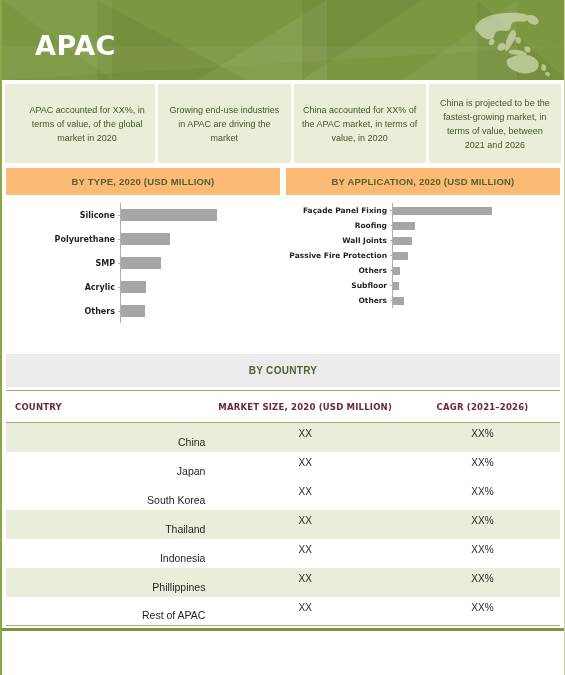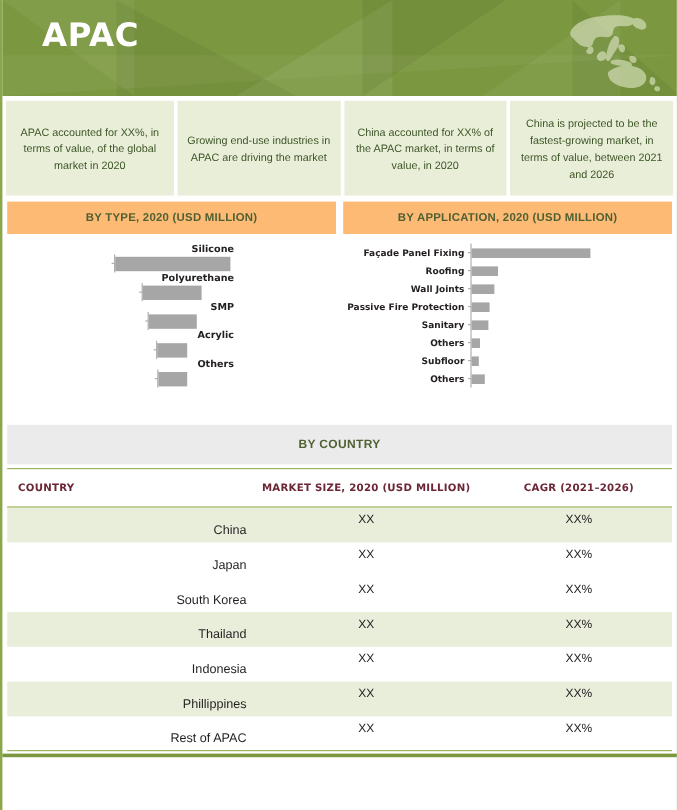--- a/index.html
+++ b/index.html
@@ -47,21 +47,21 @@
         left: 400px; top: 0; background: none !important; }
   .f6 { width: 0; height: 0; border-style: solid;
         border-width: 80px 0 0 90px; border-color: transparent transparent transparent rgba(0,0,0,.05);
         left: 475px; top: 0; background: none !important; }
   .f7 { width: 0; height: 0; border-style: solid;
         border-width: 34px 565px 0 0; border-color: rgba(255,255,255,.045) transparent transparent transparent;
         left: 0; top: 46px; background: none !important; }
 
   .banner-title {
     position: absolute;
-    left: 33px; top: 14px;
+    left: 33px; top: 30px;
     font-size: 27px;
     font-weight: bold;
     color: #ffffff;
     letter-spacing: 0.5px;
     font-family: "DejaVu Sans", sans-serif;
     z-index: 4;
   }
   .banner-map {
     position: absolute;
     right: 8px; top: 4px;
@@ -82,21 +82,21 @@
     background: #e9eed9;
     color: #3d5526;
     font-size: 9px;
     line-height: 14px;
     text-align: center;
     padding: 12px 8px;
     display: flex;
     align-items: center;
     justify-content: center;
   }
-  .callout-1 { padding-left: 10px; padding-right: 10px; }
+  .callout-1 { padding-left: 24px; padding-right: 10px; }
 
   
   .charts {
     display: flex;
     gap: 6px;
     padding: 5px 4px 0 4px;
     height: 166px;
   }
   .chart-panel { flex: 1 1 0; position: relative; }
   .chart-head {
@@ -142,21 +142,21 @@
     height: 11px;
   }
   .tick {
     position: absolute;
     left: -3px;
     width: 3px;
     height: 1px;
     background: #b0b0b0;
   }
   
-  #chart-type .bar-row { height: 24px; flex-direction: column; }
+  #chart-type .bar-row { height: 24px; }
   #chart-type .bar-label { width: 114px; }
   #chart-type .bar { height: 12px; }
   
   #chart-app .bar-row { height: 15px; }
   #chart-app .bar-label { width: 106px; font-size: 7.5px; text-align: right; }
   #chart-app .bar { height: 8px; }
 
   
   .country-head {
     margin: 25px 4px 0 4px;
@@ -315,27 +315,20 @@
             </div>
           </div>
           <div class="bar-row">
             <div class="bar-label">Passive Fire Protection</div>
             <div class="axis-col">
               <div class="tick"></div>
               <div class="bar" style="width: 15px; background: rgb(166, 166, 166);"></div>
             </div>
           </div>
           <div class="bar-row">
-            <div class="bar-label">Sanitary</div>
-            <div class="axis-col">
-              <div class="tick"></div>
-              <div class="bar" style="width: 14px; background: rgb(166, 166, 166);"></div>
-            </div>
-          </div>
-          <div class="bar-row">
             <div class="bar-label">Others</div>
             <div class="axis-col">
               <div class="tick"></div>
               <div class="bar" style="width: 7px; background: rgb(166, 166, 166);"></div>
             </div>
           </div>
           <div class="bar-row">
             <div class="bar-label">Subfloor</div>
             <div class="axis-col">
               <div class="tick"></div>

